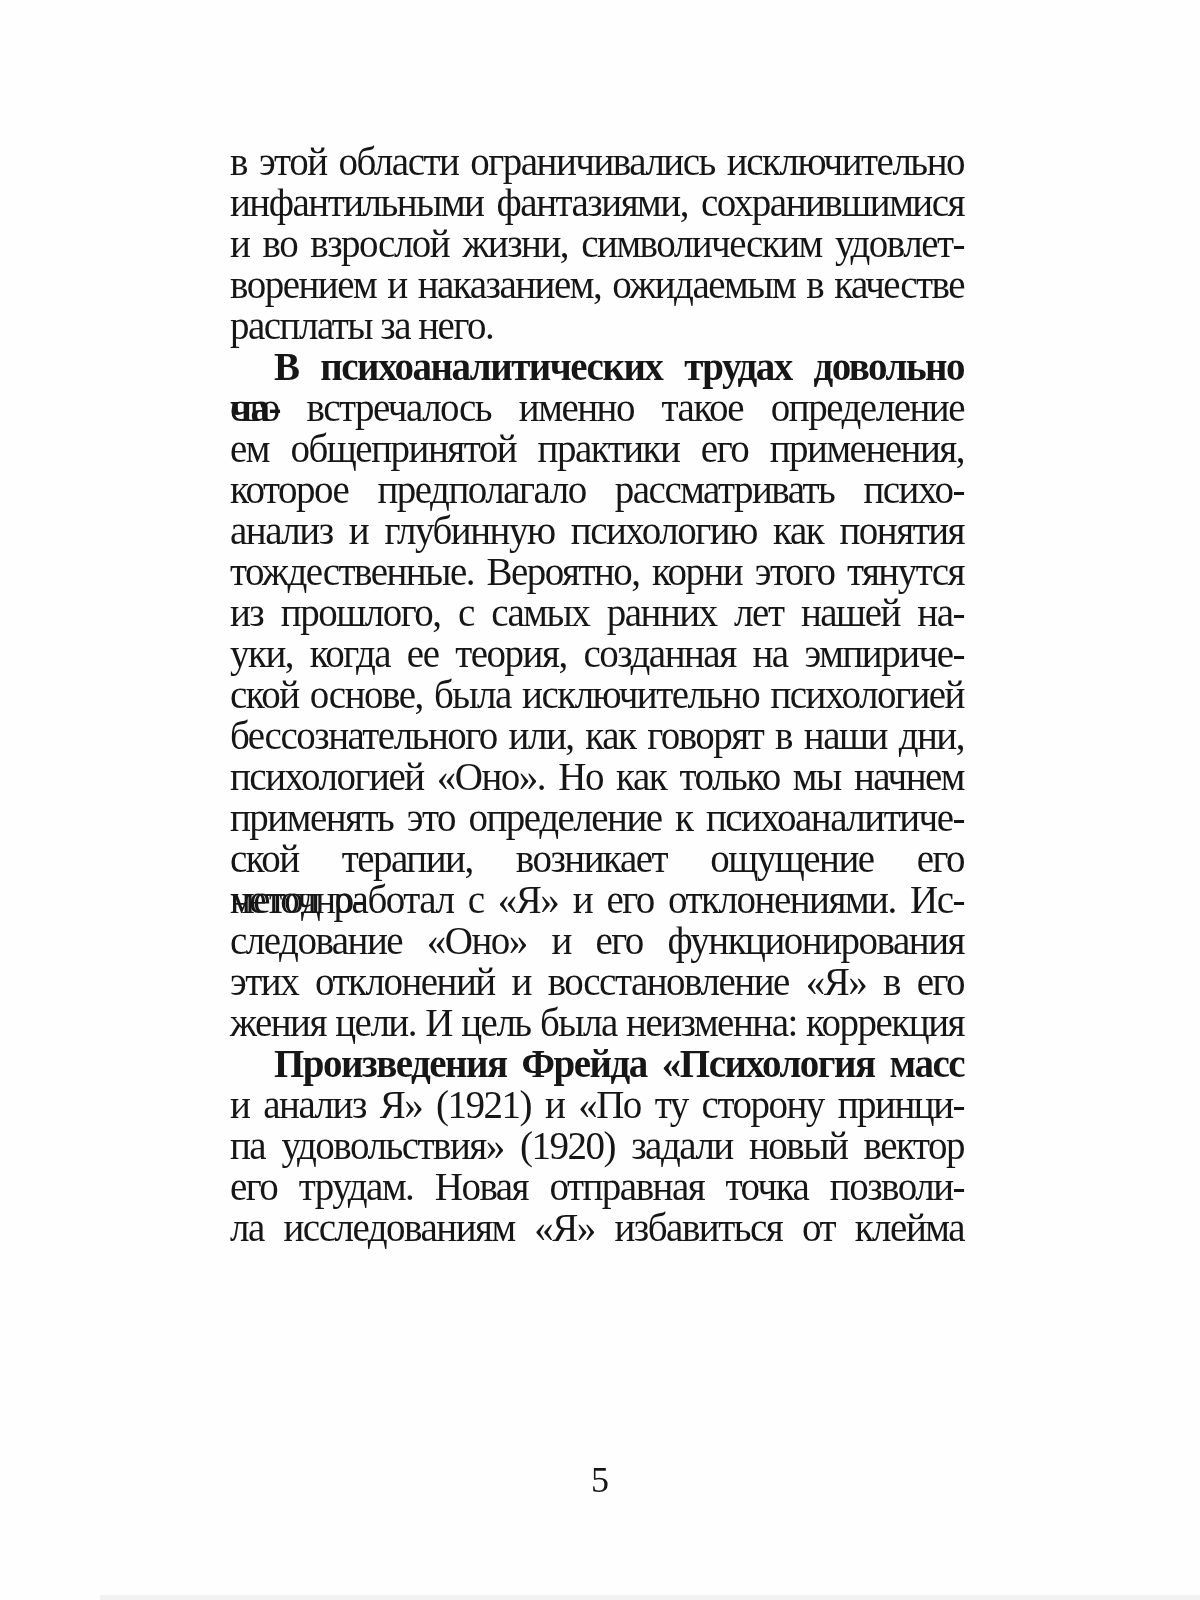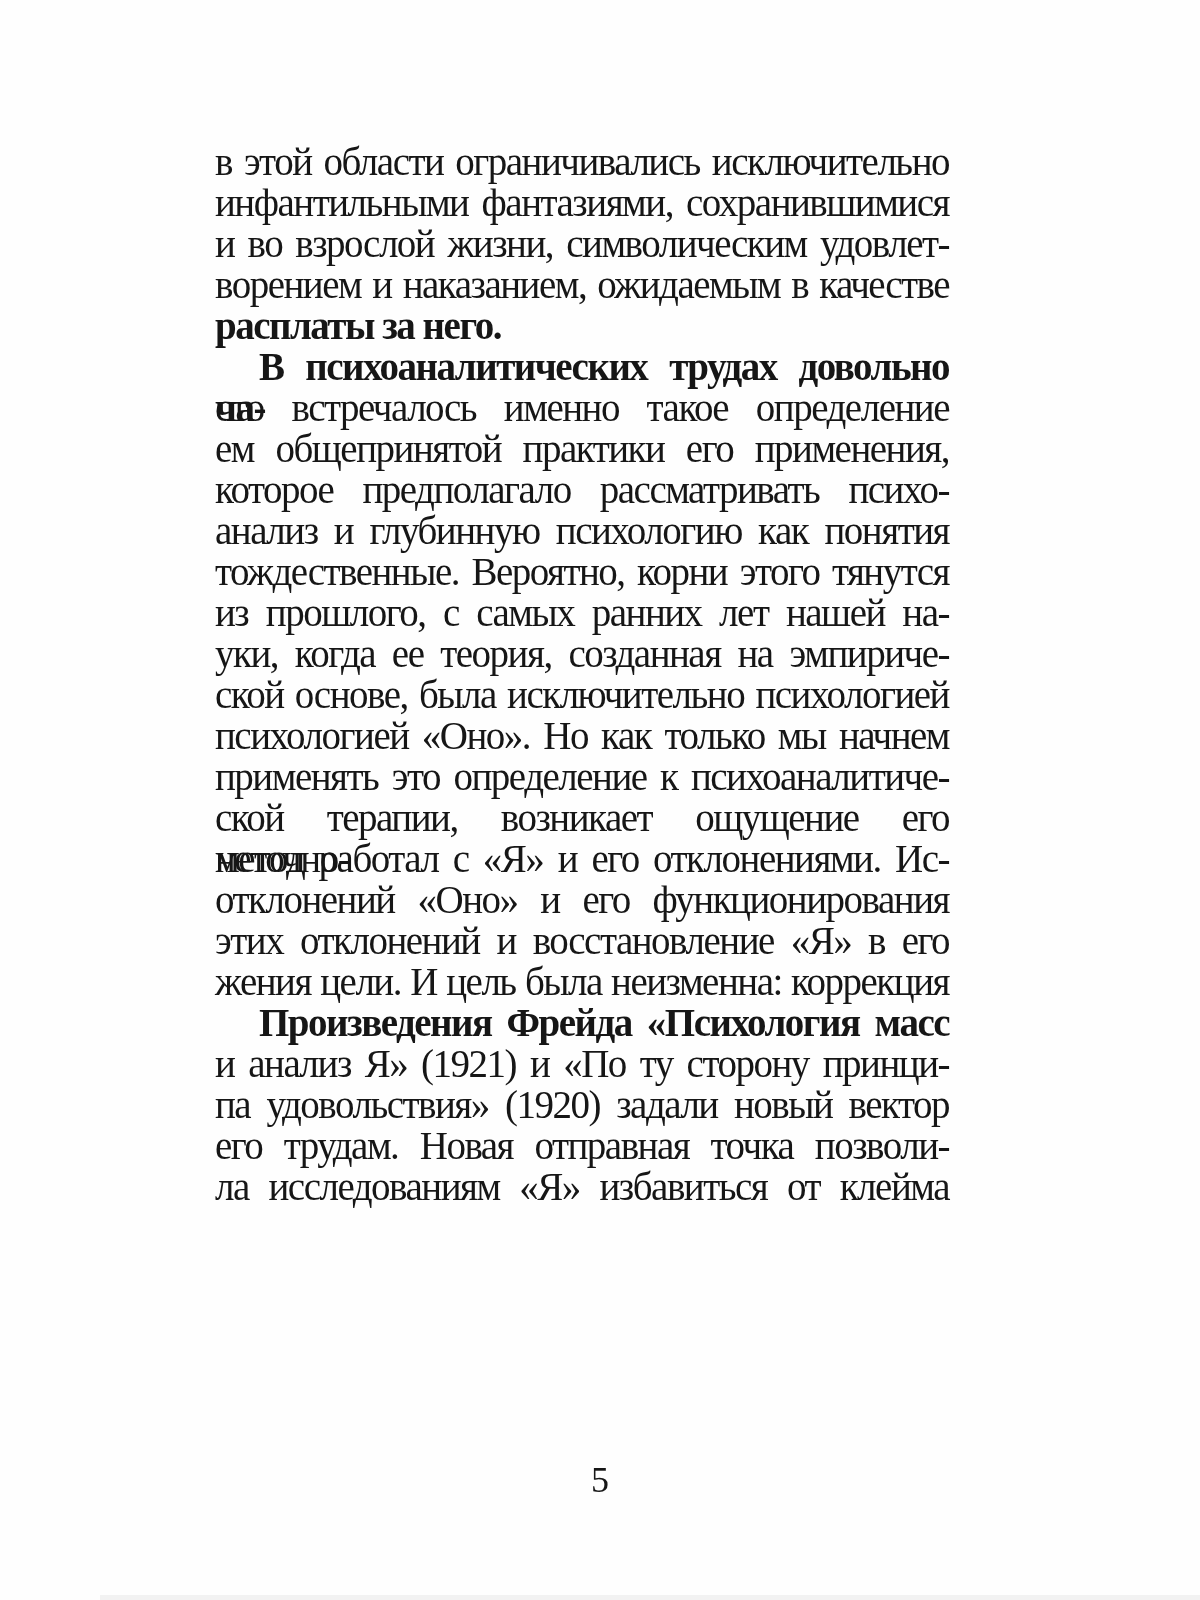--- a/index.html
+++ b/index.html
@@ -15,36 +15,35 @@
     font-family: "Liberation Serif", "DejaVu Serif", serif;
     color: #161616;
   }
   .book-page {
     position: absolute;
     inset: 0;
     background: #fefefe;
   }
   .text-block {
     position: absolute;
-    left: 215px;
+    left: 230px;
     top: 141px;
     width: 734px;
   }
   .line {
     font-size: 39px;
     line-height: 41px;
     height: 41px;
     letter-spacing: -1.5px;
     text-align: justify;
     text-align-last: justify;
     white-space: normal;
   }
   .line.para-end {
     text-align-last: left;
-    font-weight: bold;
   }
   .line.indent {
     text-indent: 44px;
     font-weight: bold;
   }
   .page-number {
     position: absolute;
     top: 1460px;
     left: 233px;
     width: 734px;
@@ -74,25 +73,26 @@
       <div class="line para-end">расплаты за него.</div>
       <div class="line indent">В психоаналитических трудах довольно ча-</div>
       <div class="line">сто встречалось именно такое определение</div>
       <div class="line">ем общепринятой практики его применения,</div>
       <div class="line">которое предполагало рассматривать психо-</div>
       <div class="line">анализ и глубинную психологию как понятия</div>
       <div class="line">тождественные. Вероятно, корни этого тянутся</div>
       <div class="line">из прошлого, с самых ранних лет нашей на-</div>
       <div class="line">уки, когда ее теория, созданная на эмпириче-</div>
       <div class="line">ской основе, была исключительно психологией</div>
+      <div class="line">бессознательного или, как говорят в наши дни,</div>
       <div class="line">психологией «Оно». Но как только мы начнем</div>
       <div class="line">применять это определение к психоаналитиче-</div>
       <div class="line">ской терапии, возникает ощущение его неточно-</div>
       <div class="line">метод работал с «Я» и его отклонениями. Ис-</div>
-      <div class="line">отклонений «Оно» и его функционирования</div>
+      <div class="line">следование «Оно» и его функционирования</div>
       <div class="line">этих отклонений и восстановление «Я» в его</div>
       <div class="line">жения цели. И цель была неизменна: коррекция</div>
       <div class="line indent">Произведения Фрейда «Психология масс</div>
       <div class="line">и анализ Я» (1921) и «По ту сторону принци-</div>
       <div class="line">па удовольствия» (1920) задали новый вектор</div>
       <div class="line">его трудам. Новая отправная точка позволи-</div>
       <div class="line">ла исследованиям «Я» избавиться от клейма</div>
     </div>
   <div class="page-number">5</div>
   <div class="bottom-edge"></div>

